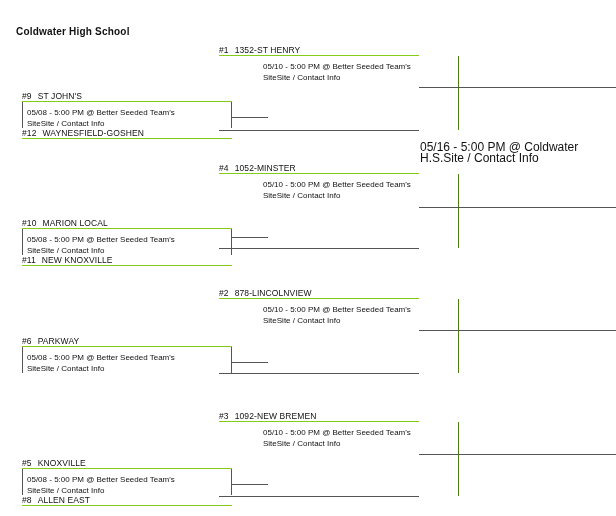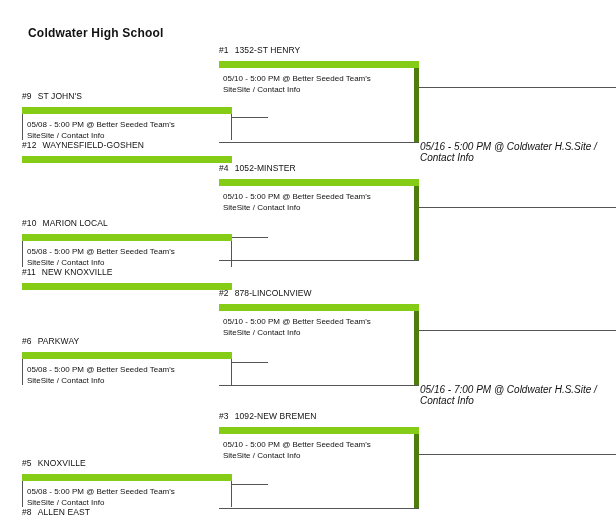--- a/index.html
+++ b/index.html
@@ -20,43 +20,43 @@
   #bracket-root {
     position: absolute;
     left: 0; top: 0;
     width: 616px;
     height: 516px;
   }
 
   
   .page-title {
     position: absolute;
-    left: 28px;
+    left: 16px;
     top: 26px;
-    font-size: 12px;
+    font-size: 10px;
     font-weight: bold;
     letter-spacing: 0.2px;
     color: #111111;
     white-space: nowrap;
   }
 
   
   .matchup {
     position: absolute;
   }
 
   
   .team {
     font-size: 8.5px;
     letter-spacing: 0.1px;
     color: #111111;
     white-space: nowrap;
     line-height: 10px;
-    padding-bottom: 6px;
-    border-bottom: 7px solid #84cc16;
+    padding-bottom: 0;
+    border-bottom: 1px solid #84cc16;
     box-sizing: border-box;
   }
   .team .seed {
     display: inline-block;
     margin-right: 6px;
   }
   .team .tname {
     display: inline-block;
   }
 
@@ -81,38 +81,37 @@
   
   .feeder {
     position: absolute;
     height: 0;
     border-top: 1px solid #555555;
   }
 
   
   .note {
     position: absolute;
-    font-size: 10px;
+    font-size: 12px;
     line-height: 10.5px;
     color: #111111;
     width: 190px;
-    font-style: italic;
   }
 
   
   .r1 { width: 210px; }
   .r1 .game-box { height: 26px; width: 210px; }
   .r1 .game-info { width: 200px; }
 
   
   .r2 { width: 200px; }
   .r2 .game-box { height: 74px; width: 200px; }
   .r2 .game-info { width: 190px; }
   
-  .r2 .game-box { border-left: none; border-right: 5px solid #4d7c0f; }
+  .r2 .game-box { border-left: none; border-right: 1px solid #4d7c0f; margin-left: 40px; }
   .r2 .box-bottom {
     border-bottom: 1px solid #555555;
     height: 0;
     width: 200px;
   }
 </style>
 </head>
 <body>
 
 <div id="bracket-root">
@@ -218,15 +217,14 @@
   <div class="feeder" style="left:232px; top:484px; width:36px;"></div>
 
   <div class="feeder" style="left:419px; top:87px; width:197px;"></div>
   <div class="feeder" style="left:419px; top:330px; width:197px;"></div>
 
   <div class="feeder" style="left:419px; top:207px; width:197px;"></div>
   <div class="feeder" style="left:419px; top:454px; width:197px;"></div>
 
   <div class="note" style="left:420px; top:142px;">05/16 - 5:00 PM @ Coldwater H.S.Site / Contact Info</div>
 
-  <div class="note" style="left:420px; top:385px;">05/16 - 7:00 PM @ Coldwater H.S.Site / Contact Info</div>
 
 </div>
 
 </body></html>

